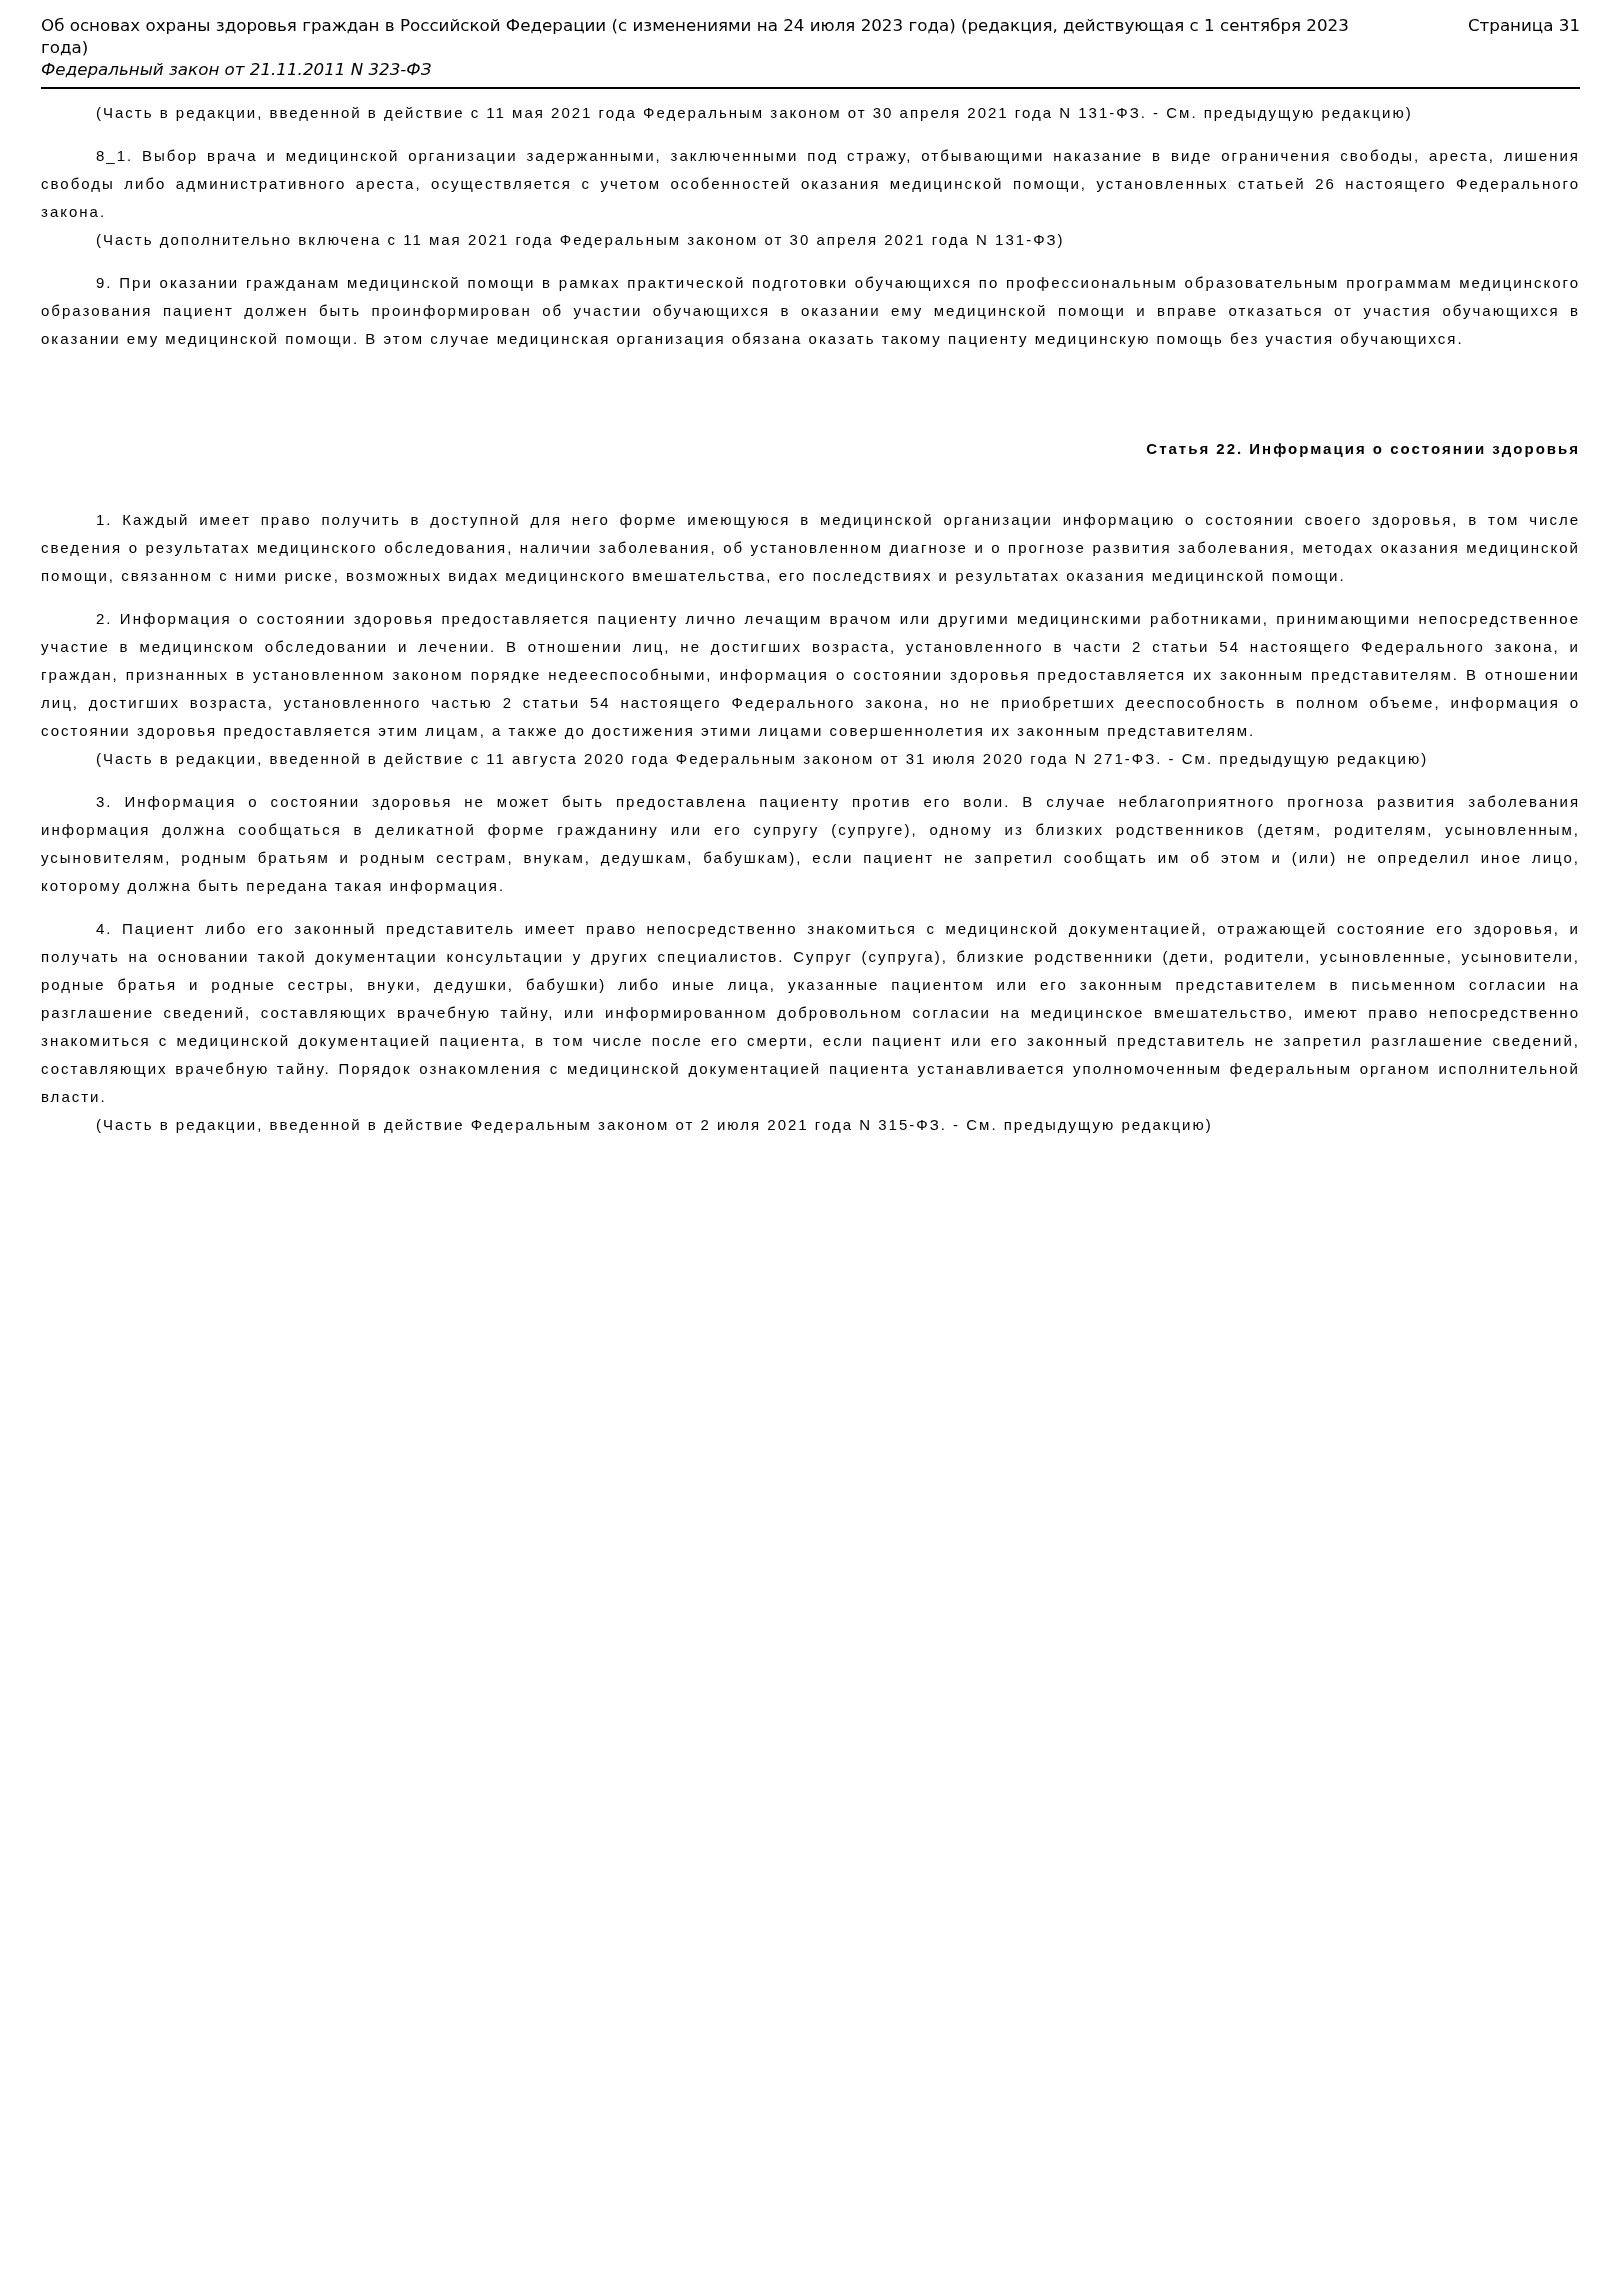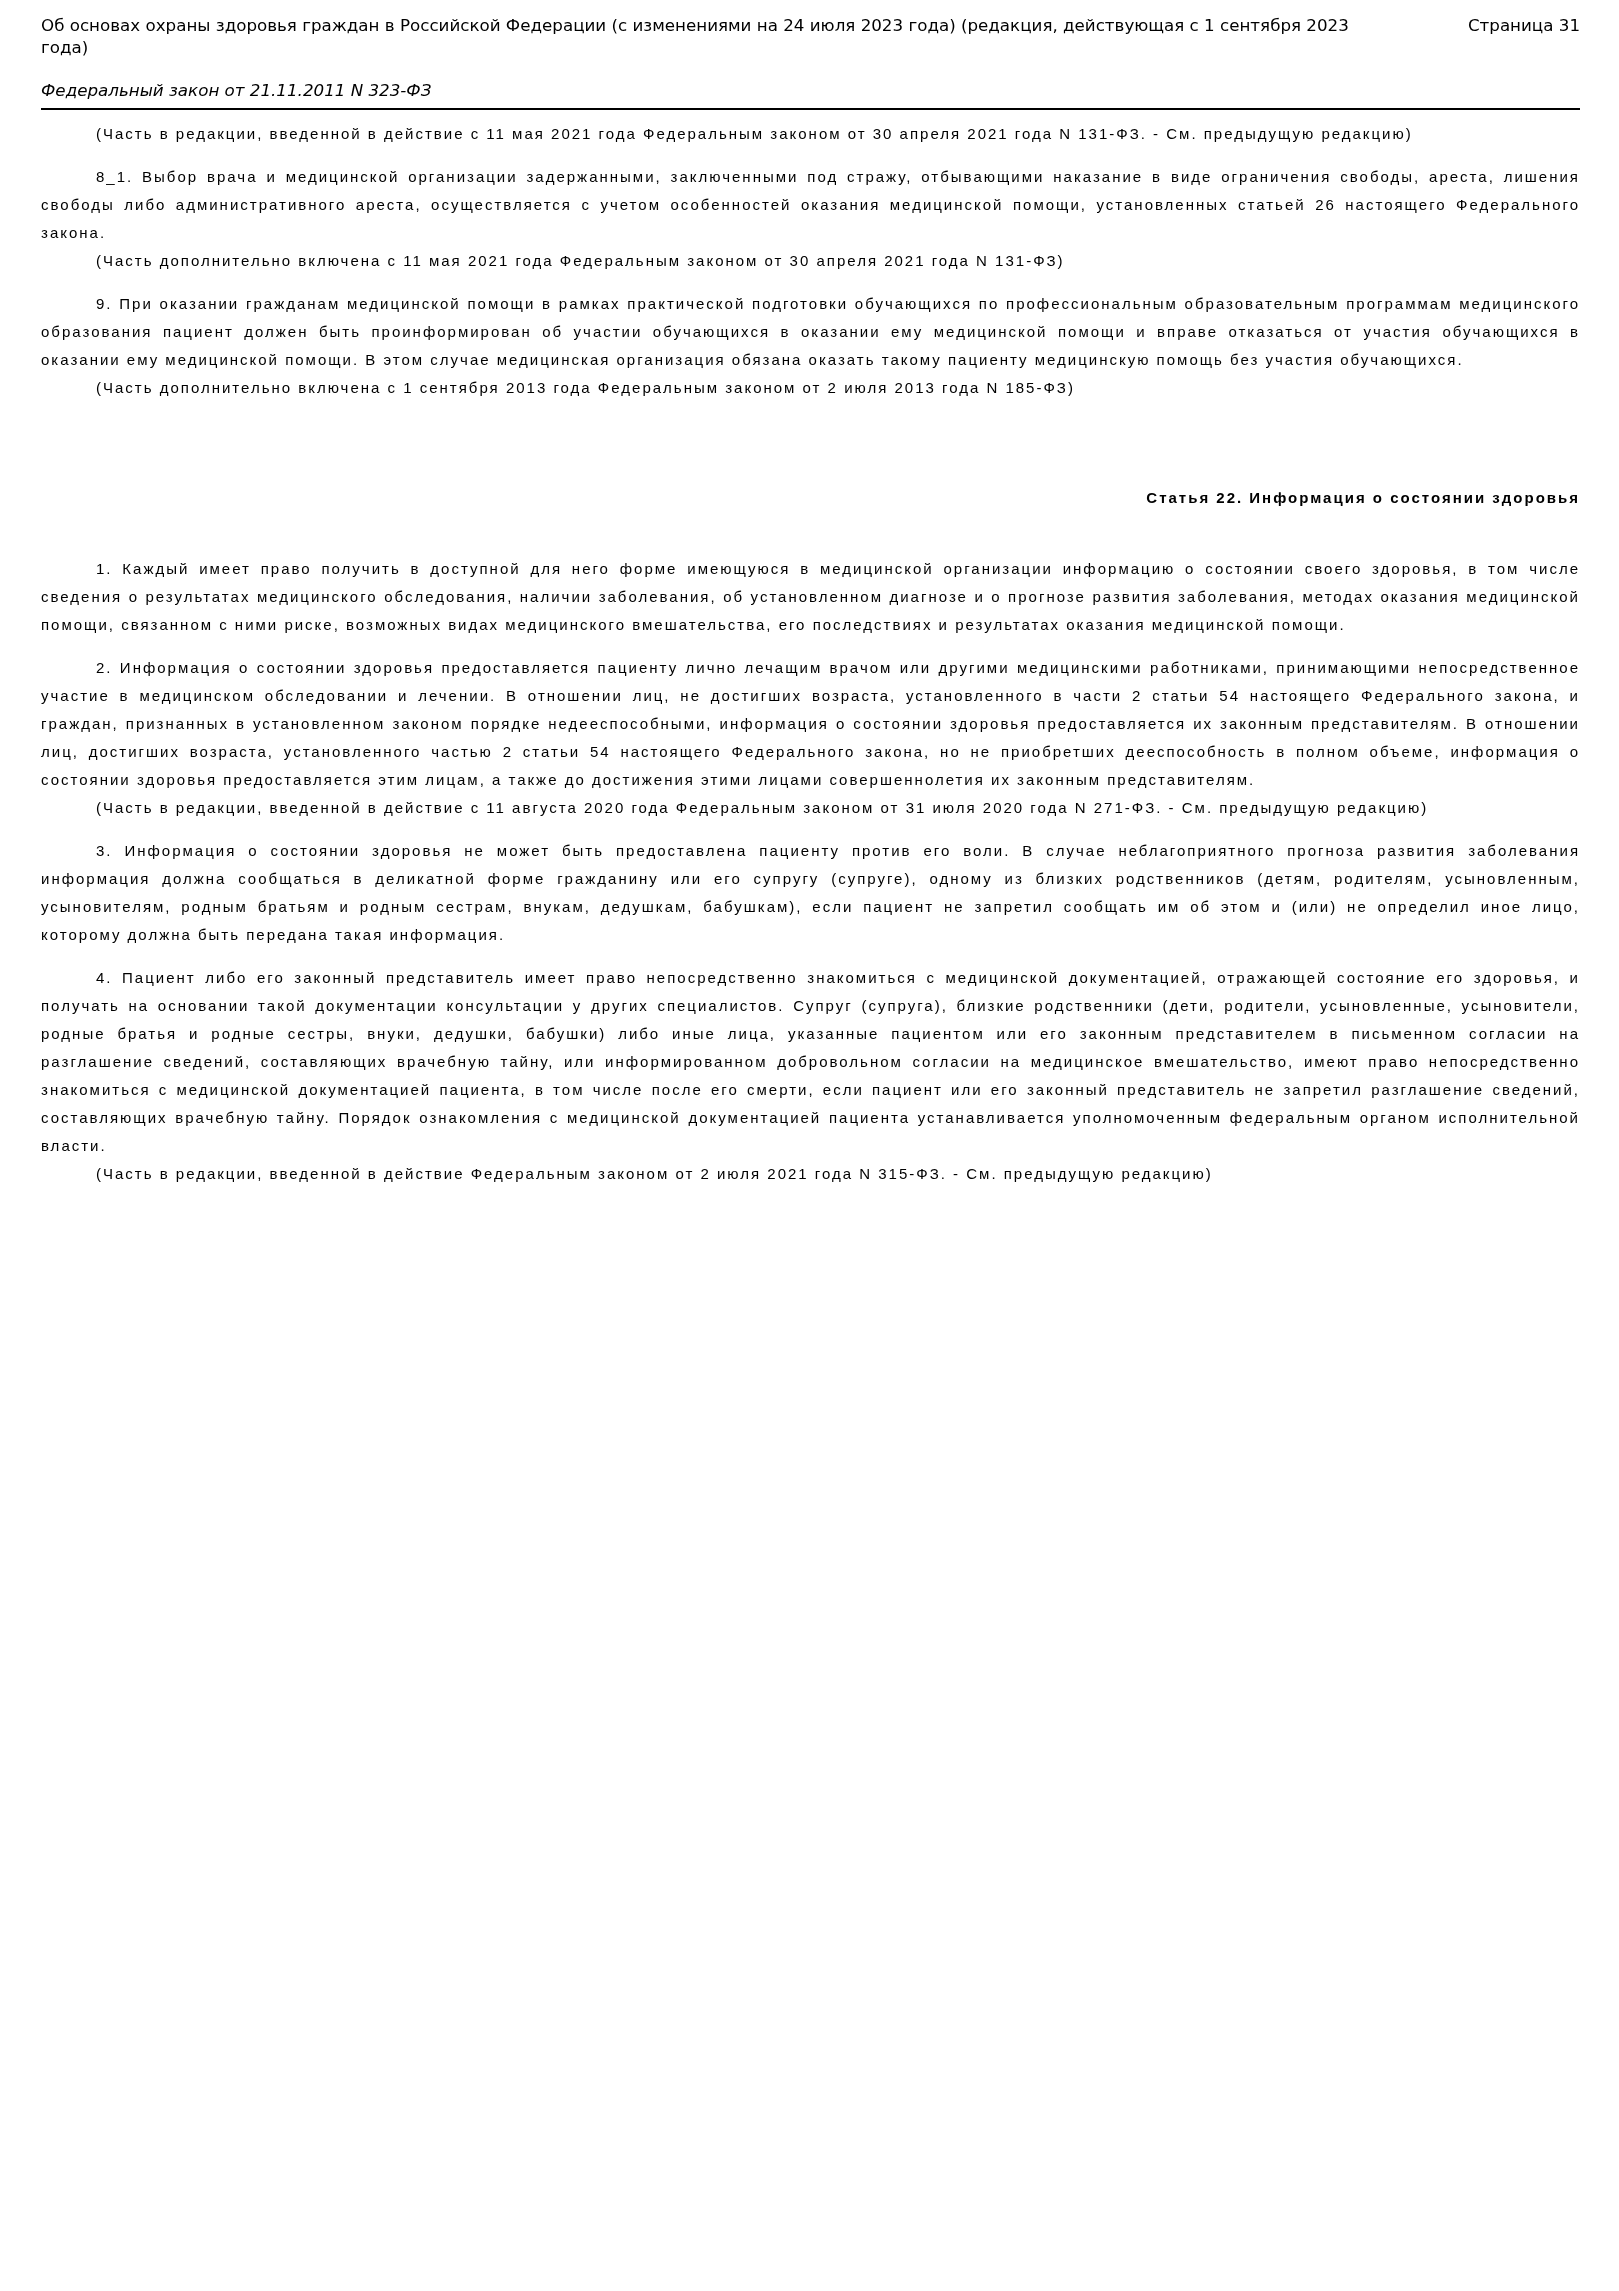--- a/index.html
+++ b/index.html
@@ -17,21 +17,21 @@
   
   .header {
     display: flex;
     justify-content: space-between;
     align-items: flex-start;
     font-family: "DejaVu Sans", sans-serif;
     font-size: 16.7px;
     line-height: 22px;
   }
   .header-left { max-width: 1338px; }
-  .h-subtitle { font-style: italic; margin-top: 21px; }
+  .h-subtitle { font-style: italic; }
   .header-right { white-space: nowrap; padding-left: 19.6px; }
   .header-rule {
     border: none;
     border-top: 2px solid #000000;
     margin: 7.8px 0 0 0;
   }
   
   .content {
     margin-top: 9.8px;
     font-size: 15px;
@@ -86,21 +86,20 @@
     <div class="header-right">Страница 31</div>
   </div>
 
   <hr class="header-rule">
 
   <div class="content">
     <div class="blk note first-note">(Часть в редакции, введенной в действие с 11 мая 2021 года Федеральным законом от 30 апреля 2021 года N 131-ФЗ. - См. предыдущую редакцию)</div>
     <div class="blk para">8_1. Выбор врача и медицинской организации задержанными, заключенными под стражу, отбывающими наказание в виде ограничения свободы, ареста, лишения свободы либо административного ареста, осуществляется с учетом особенностей оказания медицинской помощи, установленных статьей 26 настоящего Федерального закона.</div>
     <div class="blk note">(Часть дополнительно включена с 11 мая 2021 года Федеральным законом от 30 апреля 2021 года N 131-ФЗ)</div>
     <div class="blk para">9. При оказании гражданам медицинской помощи в рамках практической подготовки обучающихся по профессиональным образовательным программам медицинского образования пациент должен быть проинформирован об участии обучающихся в оказании ему медицинской помощи и вправе отказаться от участия обучающихся в оказании ему медицинской помощи. В этом случае медицинская организация обязана оказать такому пациенту медицинскую помощь без участия обучающихся.</div>
-    <div class="blk note">(Часть дополнительно включена с 1 сентября 2013 года Федеральным законом от 2 июля 2013 года N 185-ФЗ)</div>
     <div class="blk heading">Статья 22. Информация о состоянии здоровья</div>
     <div class="blk para">1. Каждый имеет право получить в доступной для него форме имеющуюся в медицинской организации информацию о состоянии своего здоровья, в том числе сведения о результатах медицинского обследования, наличии заболевания, об установленном диагнозе и о прогнозе развития заболевания, методах оказания медицинской помощи, связанном с ними риске, возможных видах медицинского вмешательства, его последствиях и результатах оказания медицинской помощи.</div>
     <div class="blk para">2. Информация о состоянии здоровья предоставляется пациенту лично лечащим врачом или другими медицинскими работниками, принимающими непосредственное участие в медицинском обследовании и лечении. В отношении лиц, не достигших возраста, установленного в части 2 статьи 54 настоящего Федерального закона, и граждан, признанных в установленном законом порядке недееспособными, информация о состоянии здоровья предоставляется их законным представителям. В отношении лиц, достигших возраста, установленного частью 2 статьи 54 настоящего Федерального закона, но не приобретших дееспособность в полном объеме, информация о состоянии здоровья предоставляется этим лицам, а также до достижения этими лицами совершеннолетия их законным представителям.</div>
     <div class="blk note">(Часть в редакции, введенной в действие с 11 августа 2020 года Федеральным законом от 31 июля 2020 года N 271-ФЗ. - См. предыдущую редакцию)</div>
     <div class="blk para">3. Информация о состоянии здоровья не может быть предоставлена пациенту против его воли. В случае неблагоприятного прогноза развития заболевания информация должна сообщаться в деликатной форме гражданину или его супругу (супруге), одному из близких родственников (детям, родителям, усыновленным, усыновителям, родным братьям и родным сестрам, внукам, дедушкам, бабушкам), если пациент не запретил сообщать им об этом и (или) не определил иное лицо, которому должна быть передана такая информация.</div>
     <div class="blk para">4. Пациент либо его законный представитель имеет право непосредственно знакомиться с медицинской документацией, отражающей состояние его здоровья, и получать на основании такой документации консультации у других специалистов. Супруг (супруга), близкие родственники (дети, родители, усыновленные, усыновители, родные братья и родные сестры, внуки, дедушки, бабушки) либо иные лица, указанные пациентом или его законным представителем в письменном согласии на разглашение сведений, составляющих врачебную тайну, или информированном добровольном согласии на медицинское вмешательство, имеют право непосредственно знакомиться с медицинской документацией пациента, в том числе после его смерти, если пациент или его законный представитель не запретил разглашение сведений, составляющих врачебную тайну. Порядок ознакомления с медицинской документацией пациента устанавливается уполномоченным федеральным органом исполнительной власти.</div>
     <div class="blk note">(Часть в редакции, введенной в действие Федеральным законом от 2 июля 2021 года N 315-ФЗ. - См. предыдущую редакцию)</div>
   </div>
 
   <div class="footer">

